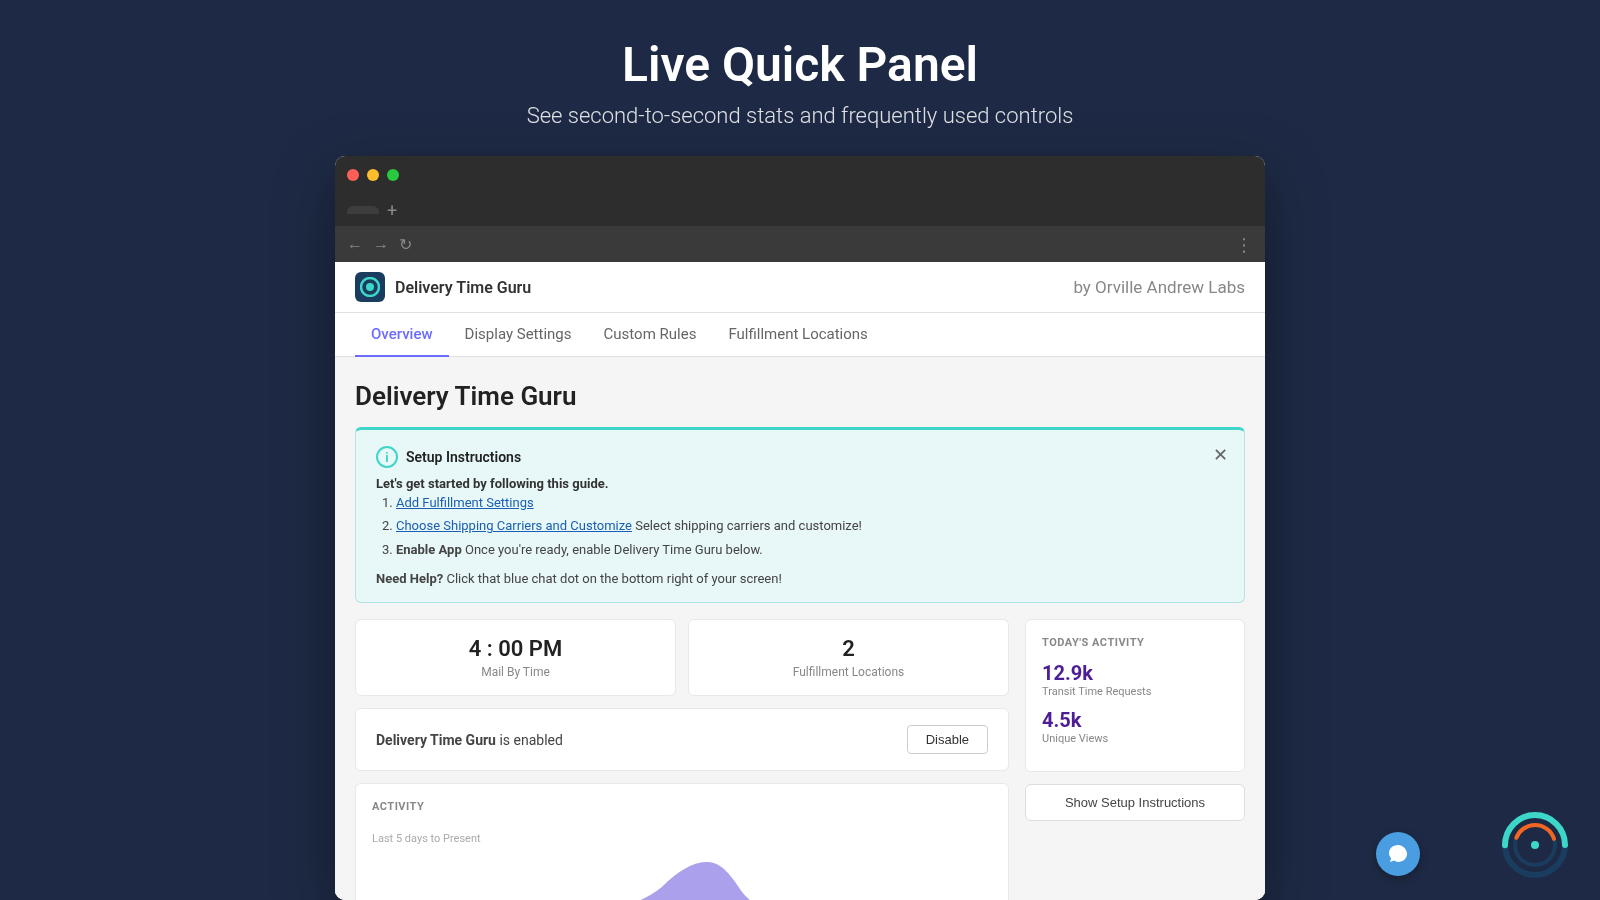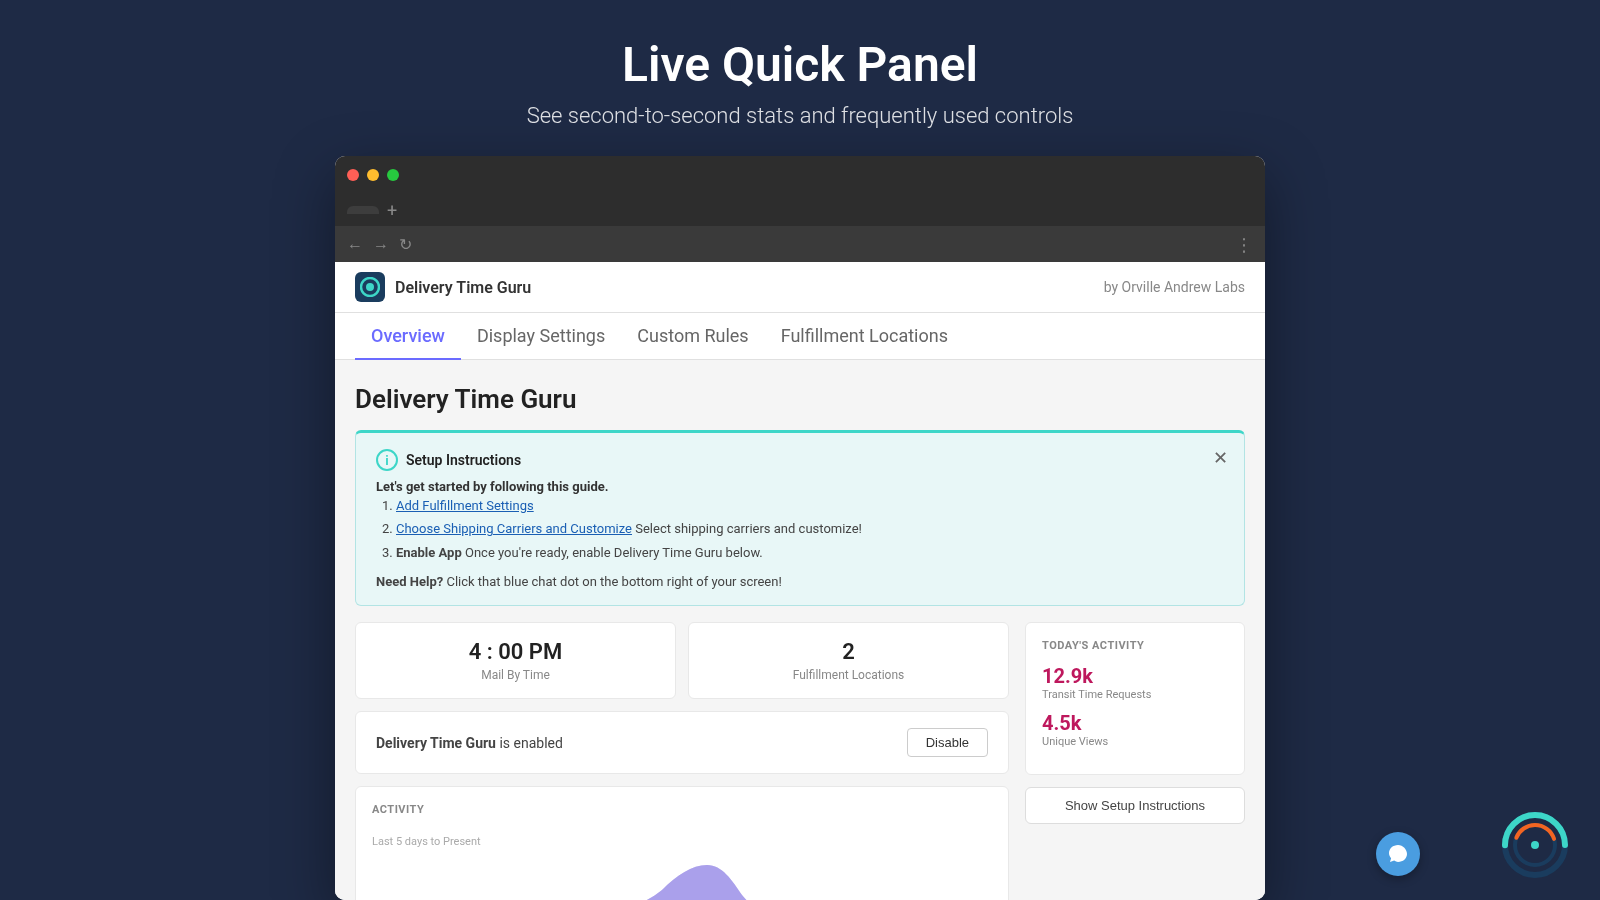--- a/index.html
+++ b/index.html
@@ -131,35 +131,35 @@
       color: white;
       font-size: 14px;
       font-weight: bold;
     }
     .app-title {
       font-size: 16px;
       font-weight: 600;
       color: #333;
     }
     .app-by {
-      font-size: 14px;
+      font-size: 17px;
       color: #888;
     }
 
     
     .app-tabs {
       background: white;
       border-bottom: 1px solid #e0e0e0;
       display: flex;
       padding: 0 20px;
       gap: 0;
     }
     .app-tab {
       padding: 12px 16px;
-      font-size: 18px;
+      font-size: 15px;
       color: #666;
       cursor: pointer;
       border-bottom: 2px solid transparent;
       margin-bottom: -1px;
     }
     .app-tab.active {
       color: #6b6bff;
       border-bottom: 2px solid #6b6bff;
       font-weight: 500;
     }
@@ -352,21 +352,21 @@
       font-size: 11px;
       font-weight: 700;
       color: #888;
       letter-spacing: 0.5px;
       text-transform: uppercase;
       margin-bottom: 12px;
     }
     .today-stat-value {
       font-size: 20px;
       font-weight: 700;
-      color: #be185d;
+      color: #4c1d95;
     }
     .today-stat-label {
       font-size: 11px;
       color: #888;
       margin-bottom: 10px;
     }
 
     .show-setup-btn {
       background: white;
       border: 1px solid #ddd;

